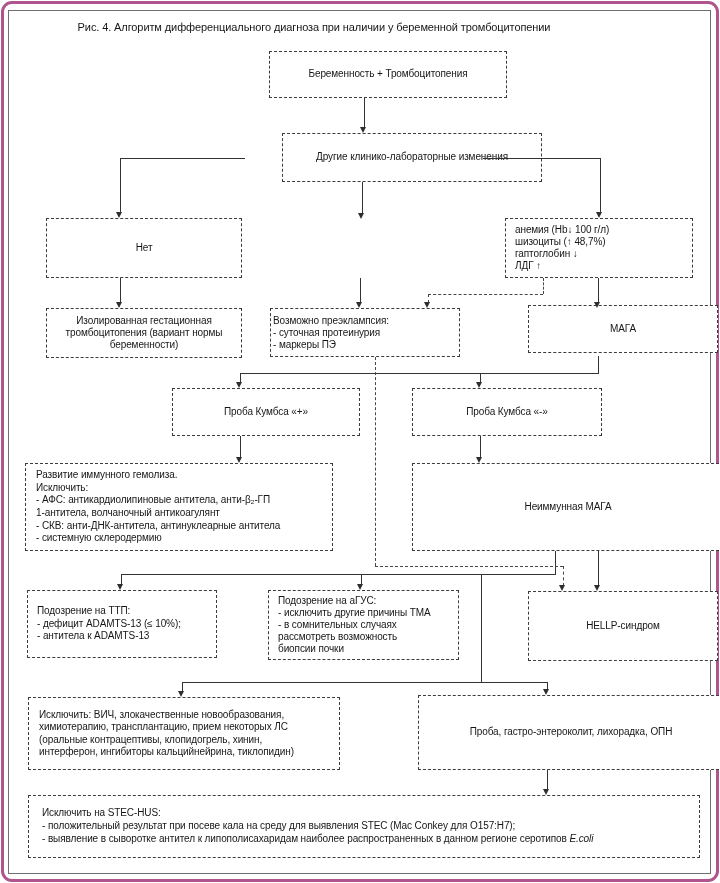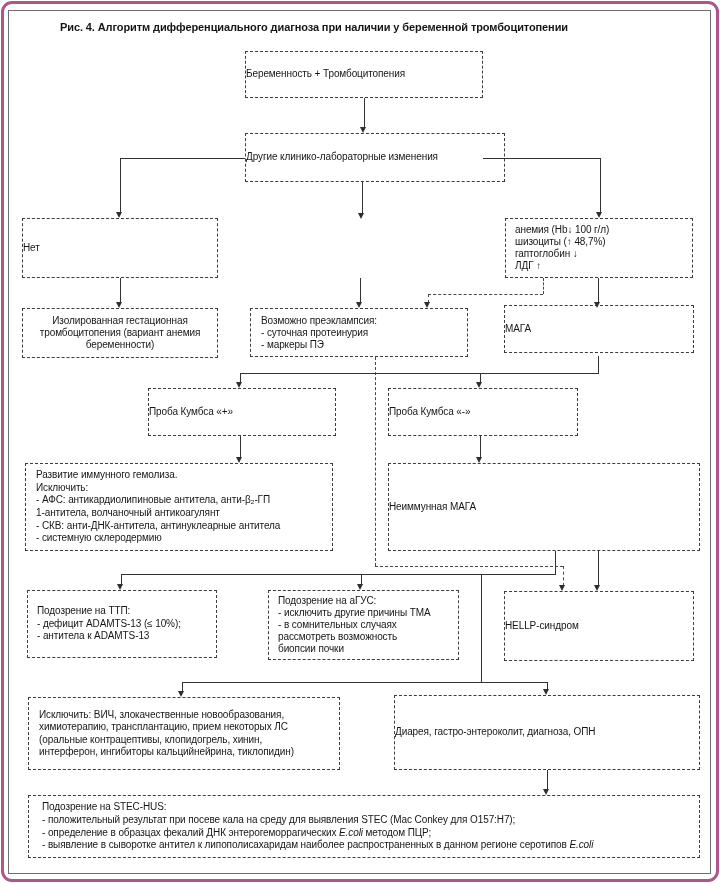--- a/index.html
+++ b/index.html
@@ -10,27 +10,27 @@
   .frame-accent{
     position:absolute;left:1px;top:1px;right:1px;bottom:1px;
     border:3px solid #b0548e;border-radius:11px;pointer-events:none;
   }
   .frame-inner{
     position:absolute;left:8px;top:10px;width:703px;height:864px;
     border:1px solid #6f6f6f;box-sizing:border-box;pointer-events:none;
   }
   .fig-title{
     position:absolute;left:0;top:21px;width:628px;text-align:center;
-    font-size:11px;font-weight:bold;letter-spacing:-0.1px;
+    font-size:11px;font-weight:normal;letter-spacing:-0.1px;
   }
   .box{
     position:absolute;box-sizing:border-box;border:1px dashed #3c3c3c;background:#fff;
     display:flex;align-items:center;font-size:10px;line-height:1.25;letter-spacing:-0.1px;
   }
-  .box.center{justify-content:flex-start;text-align:center;}
+  .box.center{justify-content:center;text-align:center;margin-left:24px;}
   .box.left{justify-content:flex-start;text-align:left;}
   .txt{white-space:pre-line;display:block;}
   .ln{position:absolute;background:#333;}
   .lnd-v{position:absolute;width:0;border-left:1px dashed #474747;}
   .lnd-h{position:absolute;height:0;border-top:1px dashed #474747;}
   .ah{
     position:absolute;width:0;height:0;
     border-left:3.5px solid transparent;border-right:3.5px solid transparent;
     border-top:6px solid #2e2e2e;
   }
@@ -43,41 +43,41 @@
 
   <div class="frame-inner"></div>
   <div class="frame-accent"></div>
 
   <div class="fig-title">Рис. 4. Алгоритм дифференциального диагноза при наличии у беременной тромбоцитопении</div>
 
   <div class="box center" style="left:245px;top:51px;width:238px;height:47px">
     <span class="txt">Беременность + Тромбоцитопения</span>
   </div>
 
-  <div class="box center" style="left:245px;top:133px;width:260px;height:49px">
+  <div class="box center" style="left:258px;top:133px;width:260px;height:49px">
     <span class="txt">Другие клинико-лабораторные изменения</span>
   </div>
 
   <div class="box center" style="left:22px;top:218px;width:196px;height:60px">
     <span class="txt">Нет</span>
   </div>
 
 
   <div class="box left" style="left:505px;top:218px;width:188px;height:60px;padding:4px 9px;line-height:1.22">
     <span class="txt">анемия (Hb↓ 100 г/л)
 шизоциты (↑ 48,7%)
 гаптоглобин ↓
 ЛДГ ↑</span>
   </div>
 
   <div class="box center" style="left:22px;top:308px;width:196px;height:50px;padding:2px 12px;line-height:1.2">
-    <span class="txt">Изолированная гестационная тромбоцитопения (вариант анемия беременности)</span>
-  </div>
-
-  <div class="box left" style="left:250px;top:308px;width:218px;height:49px;padding:2px 10px;line-height:1.2">
+    <span class="txt">Изолированная гестационная тромбоцитопения (вариант нормы беременности)</span>
+  </div>
+
+  <div class="box left" style="left:270px;top:308px;width:190px;height:49px;padding:2px 2px;line-height:1.2">
     <span class="txt">Возможно преэклампсия:
 - суточная протеинурия
 - маркеры ПЭ</span>
   </div>
 
   <div class="box center" style="left:504px;top:305px;width:190px;height:48px">
     <span class="txt">МАГА</span>
   </div>
 
   <div class="box center" style="left:148px;top:388px;width:188px;height:48px">
@@ -120,28 +120,27 @@
   </div>
 
   <div class="box left" style="left:28px;top:697px;width:312px;height:73px;padding:4px 10px;line-height:1.24">
     <span class="txt">Исключить: ВИЧ, злокачественные новообразования,
 химиотерапию, трансплантацию, прием некоторых ЛС
 (оральные контрацептивы, клопидогрель, хинин,
 интерферон, ингибиторы кальцийнейрина, тиклопидин)</span>
   </div>
 
   <div class="box center" style="left:394px;top:695px;width:306px;height:75px">
-    <span class="txt">Диарея, гастро-энтероколит, диагноза, ОПН</span>
+    <span class="txt">Проба, гастро-энтероколит, лихорадка, ОПН</span>
   </div>
 
   <div class="box left" style="left:28px;top:795px;width:672px;height:63px;padding:5px 13px;line-height:1.28">
     <span>
-      <span class="txt">Подозрение на STEC-HUS:</span>
+      <span class="txt">Исключить на STEC-HUS:</span>
       <span class="txt">- положительный результат при посеве кала на среду для выявления STEC (Mac Conkey для O157:H7);</span>
-      <span class="txt"><span>- определение в образцах фекалий ДНК энтерогеморрагических </span><span class="em">E.coli</span><span> методом ПЦР;</span></span>
       <span class="txt"><span>- выявление в сыворотке антител к липополисахаридам наиболее распространенных в данном регионе серотипов </span><span class="em">E.coli</span></span>
     </span>
   </div>
 
   <div class="ln" style="left:364px;top:98px;width:1px;height:30px"></div>
   <div class="ah" style="left:360px;top:127px"></div>
 
   <div class="ln" style="left:120px;top:158px;width:125px;height:1px"></div>
   <div class="ln" style="left:120px;top:158px;width:1px;height:55px"></div>
   <div class="ah" style="left:116px;top:212px"></div>

